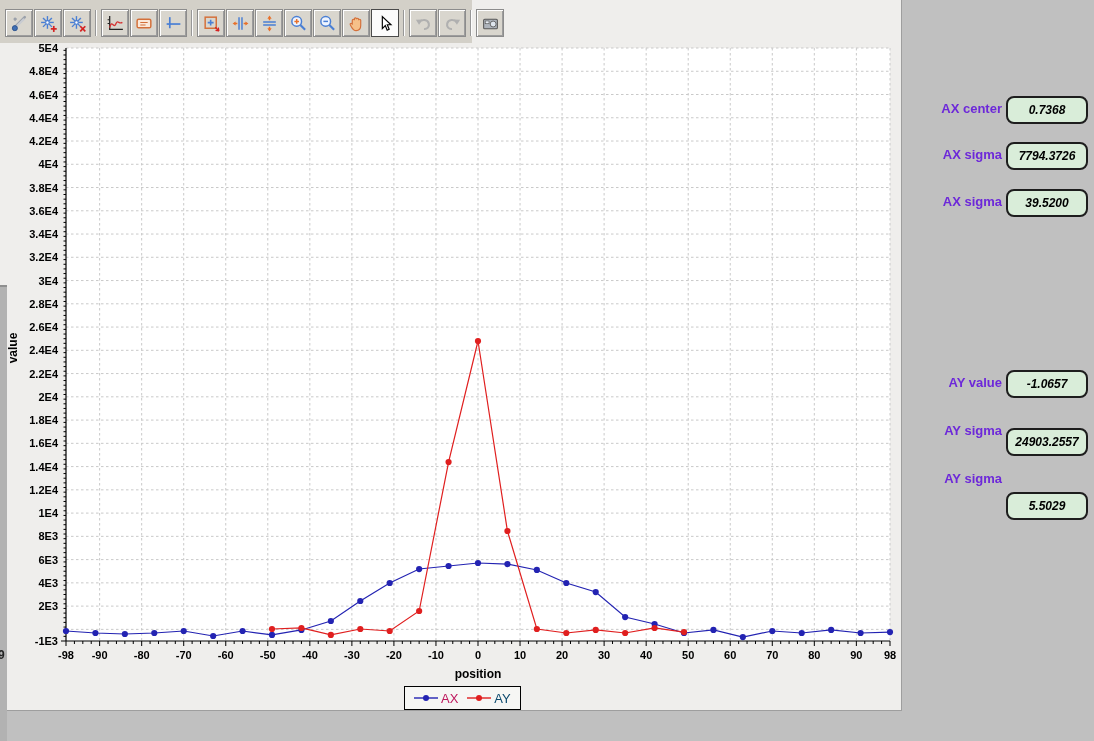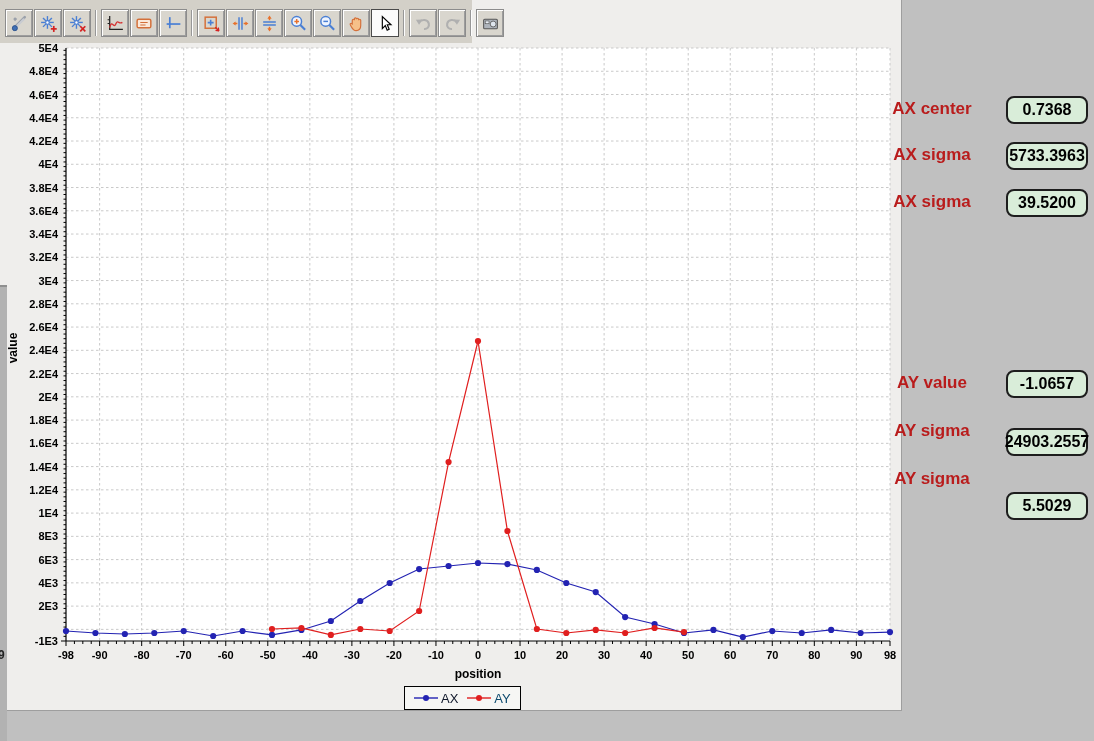--- a/index.html
+++ b/index.html
@@ -38,27 +38,27 @@
   .chart-svg{position:absolute;left:0;top:0;}
   .legend{
     position:absolute;left:404px;top:686px;height:22px;
     border:1px solid #000;background:#f6f6f4;
     display:flex;align-items:center;padding:0 9px;gap:9px;
     font-size:13px;
   }
   .legend .item{display:flex;align-items:center;gap:3px;}
   .flabel{
     position:absolute;right:92px;width:140px;height:26px;line-height:26px;
-    text-align:center;font-weight:bold;font-size:17px;color:#b91c1c;
+    text-align:right;font-weight:bold;font-size:13px;color:#6d28d9;
   }
   .fieldbox{
     position:absolute;left:1006px;width:78px;height:24px;
     background:#d9edd9;border:2px solid #1d1d1d;border-radius:8px;
     display:flex;align-items:center;justify-content:center;
-    font-weight:bold;font-size:16px;color:#000;
+    font-weight:bold;font-size:12px;color:#000;font-style:italic;
   }
 </style>
 </head>
 <body>
 
 <div class="panel">
   <div class="toolbar-strip"></div>
   <svg class="chart-svg" width="901" height="710" id="chart-svg">
       <rect x="66" y="48" width="824" height="593" fill="#ffffff"></rect>
       <g stroke="#c9c9c9" stroke-width="1" stroke-dasharray="2.5,2.5">
@@ -607,39 +607,39 @@
           </svg>
         </span>
       </div>
     </div>
   <div class="legend" id="legend">
       <span class="item">
         <svg width="24" height="10">
           <line x1="0" y1="5" x2="24" y2="5" stroke="#2323b2" stroke-width="1.4"></line>
           <circle cx="12" cy="5" r="3" fill="#2323b2"></circle>
         </svg>
-        <span style="color:#0f172a">AX</span>
+        <span style="color:#be185d">AX</span>
       </span>
       <span class="item">
         <svg width="24" height="10">
           <line x1="0" y1="5" x2="24" y2="5" stroke="#e01f1f" stroke-width="1.4"></line>
           <circle cx="12" cy="5" r="3" fill="#e01f1f"></circle>
         </svg>
         <span style="color:#0c4a6e">AY</span>
       </span>
     </div>
 </div>
 
 <div class="left-strip"></div>
 <span class="stray9">9</span>
 
 <div class="flabel" style="top:96px">AX center</div>
 <div class="fieldbox" style="top:96px">0.7368</div>
 <div class="flabel" style="top:142px">AX sigma</div>
-<div class="fieldbox" style="top:142px">5733.3963</div>
+<div class="fieldbox" style="top:142px">7794.3726</div>
 <div class="flabel" style="top:189px">AX sigma</div>
 <div class="fieldbox" style="top:189px">39.5200</div>
 <div class="flabel" style="top:370px">AY value</div>
 <div class="fieldbox" style="top:370px">-1.0657</div>
 <div class="flabel" style="top:418px">AY sigma</div>
 <div class="fieldbox" style="top:428px">24903.2557</div>
 <div class="flabel" style="top:466px">AY sigma</div>
 <div class="fieldbox" style="top:492px">5.5029</div>
 
 </body></html>

